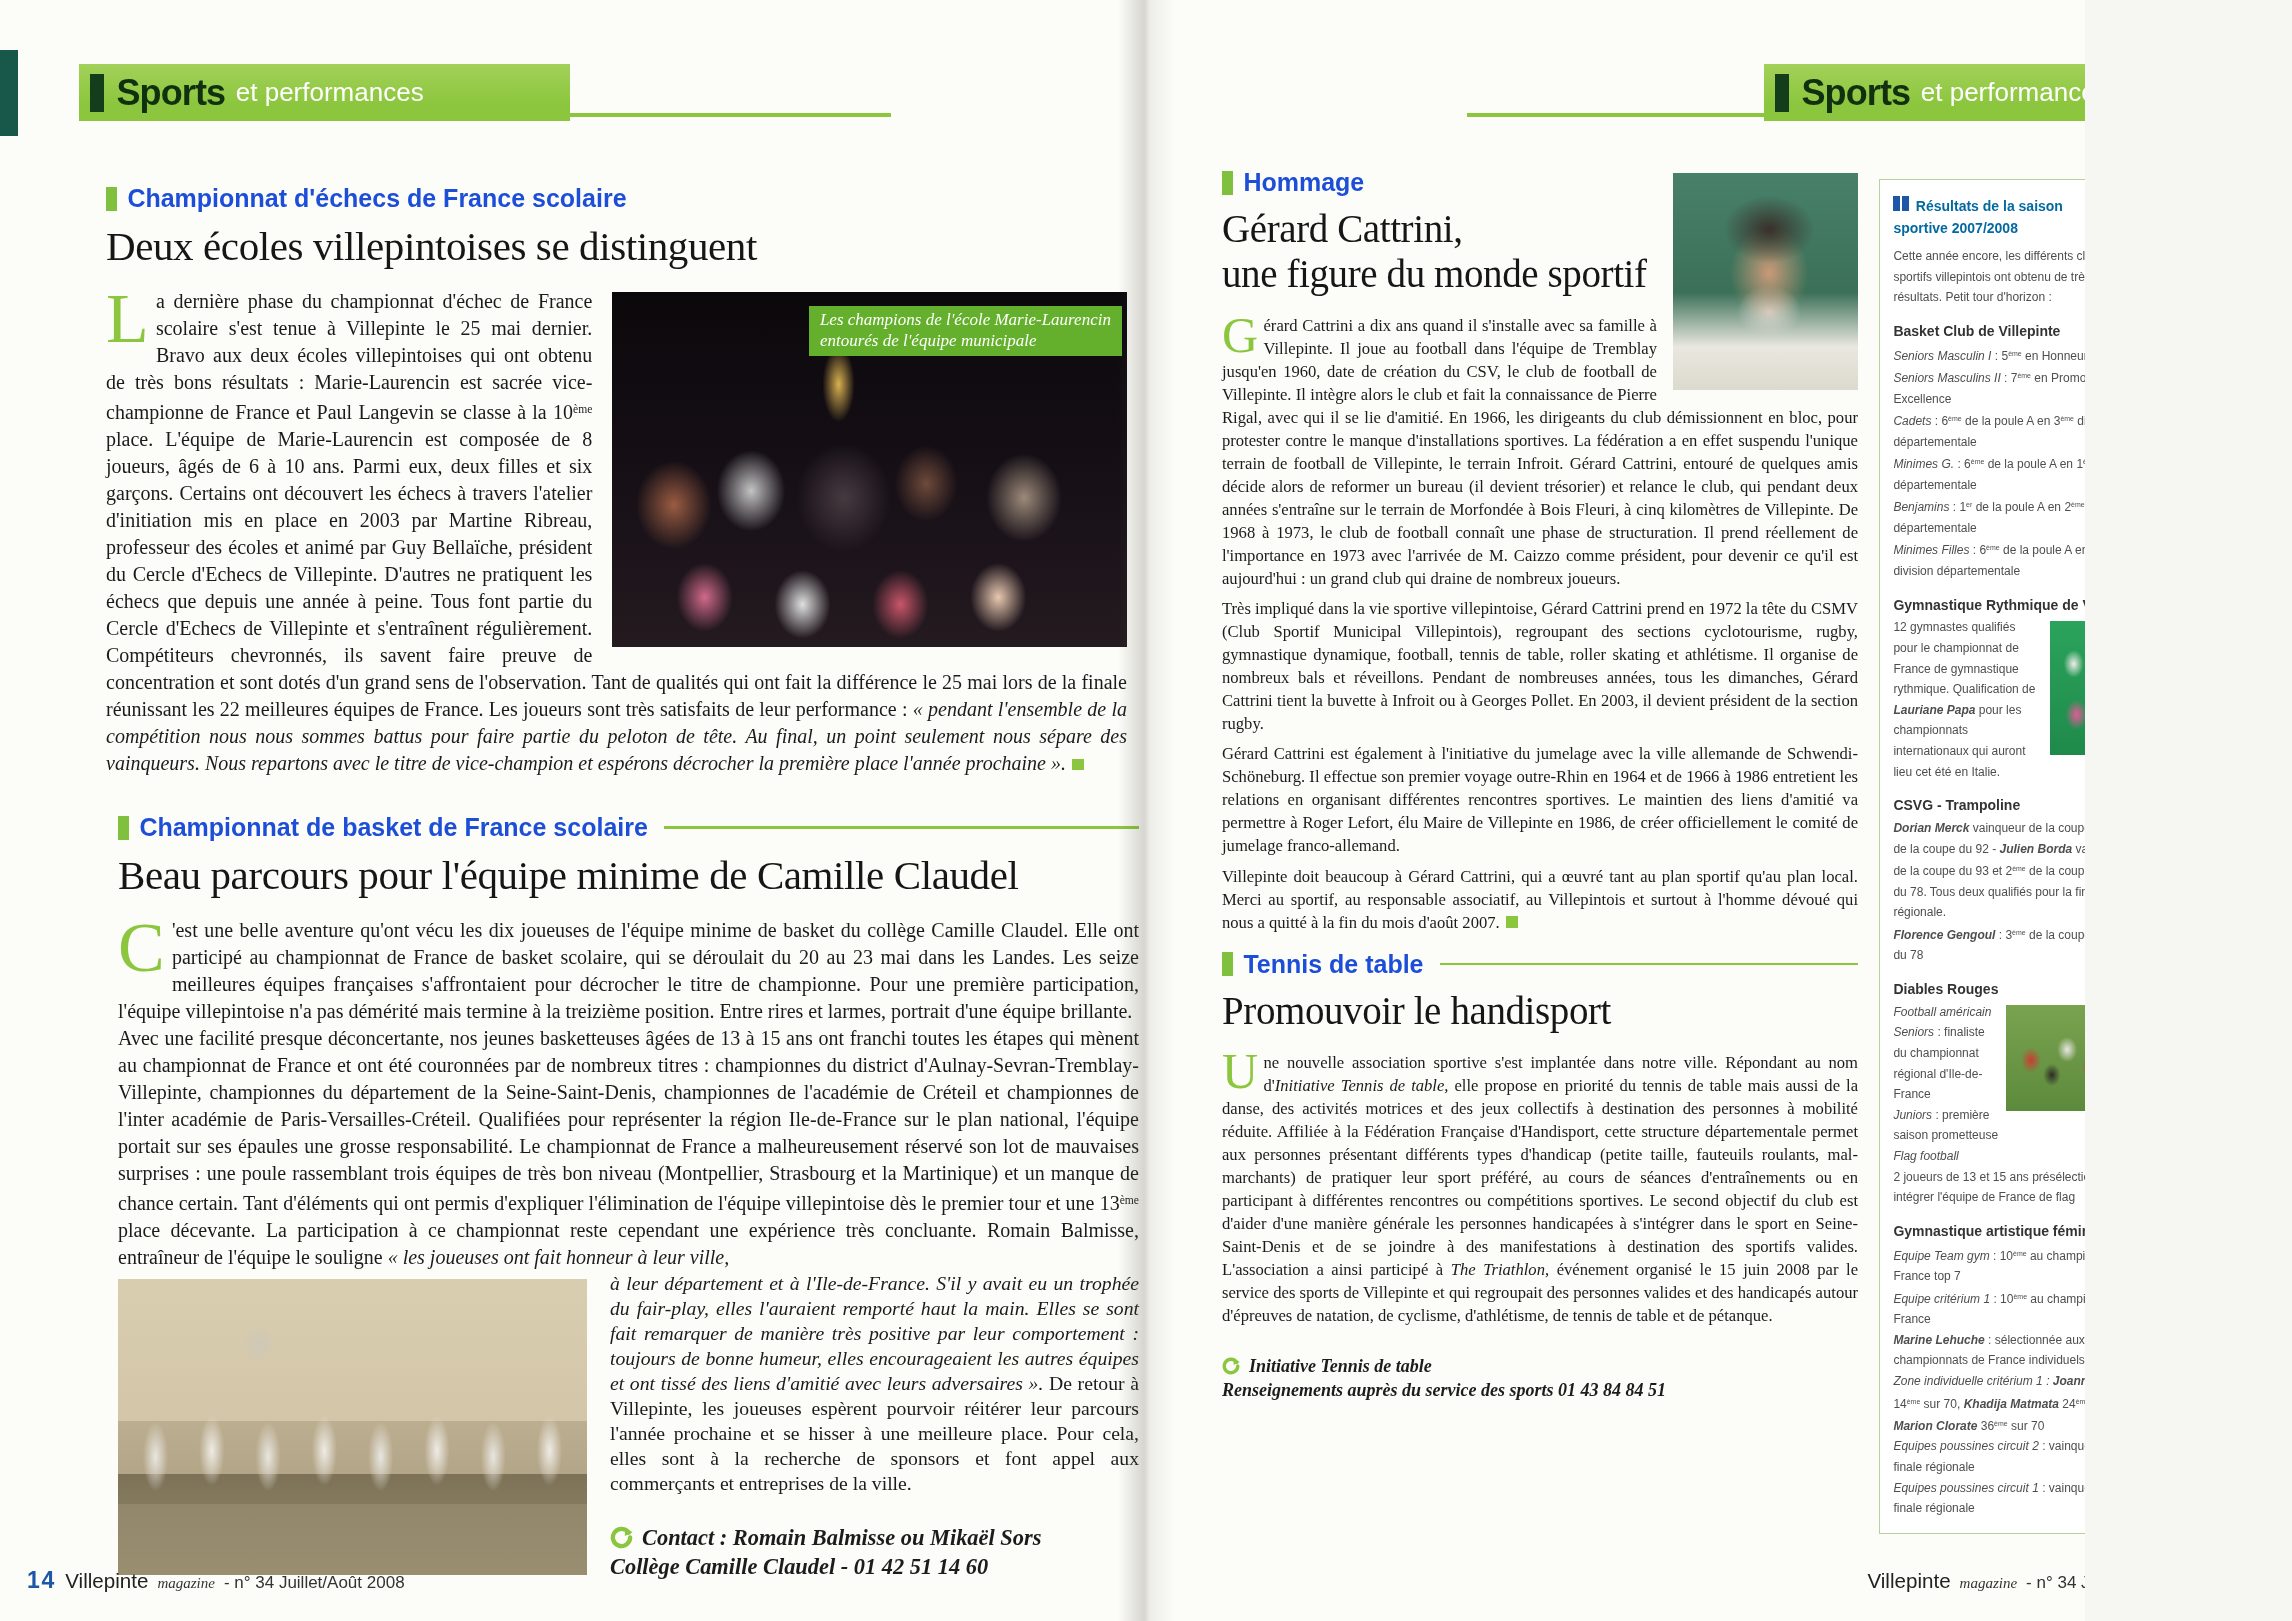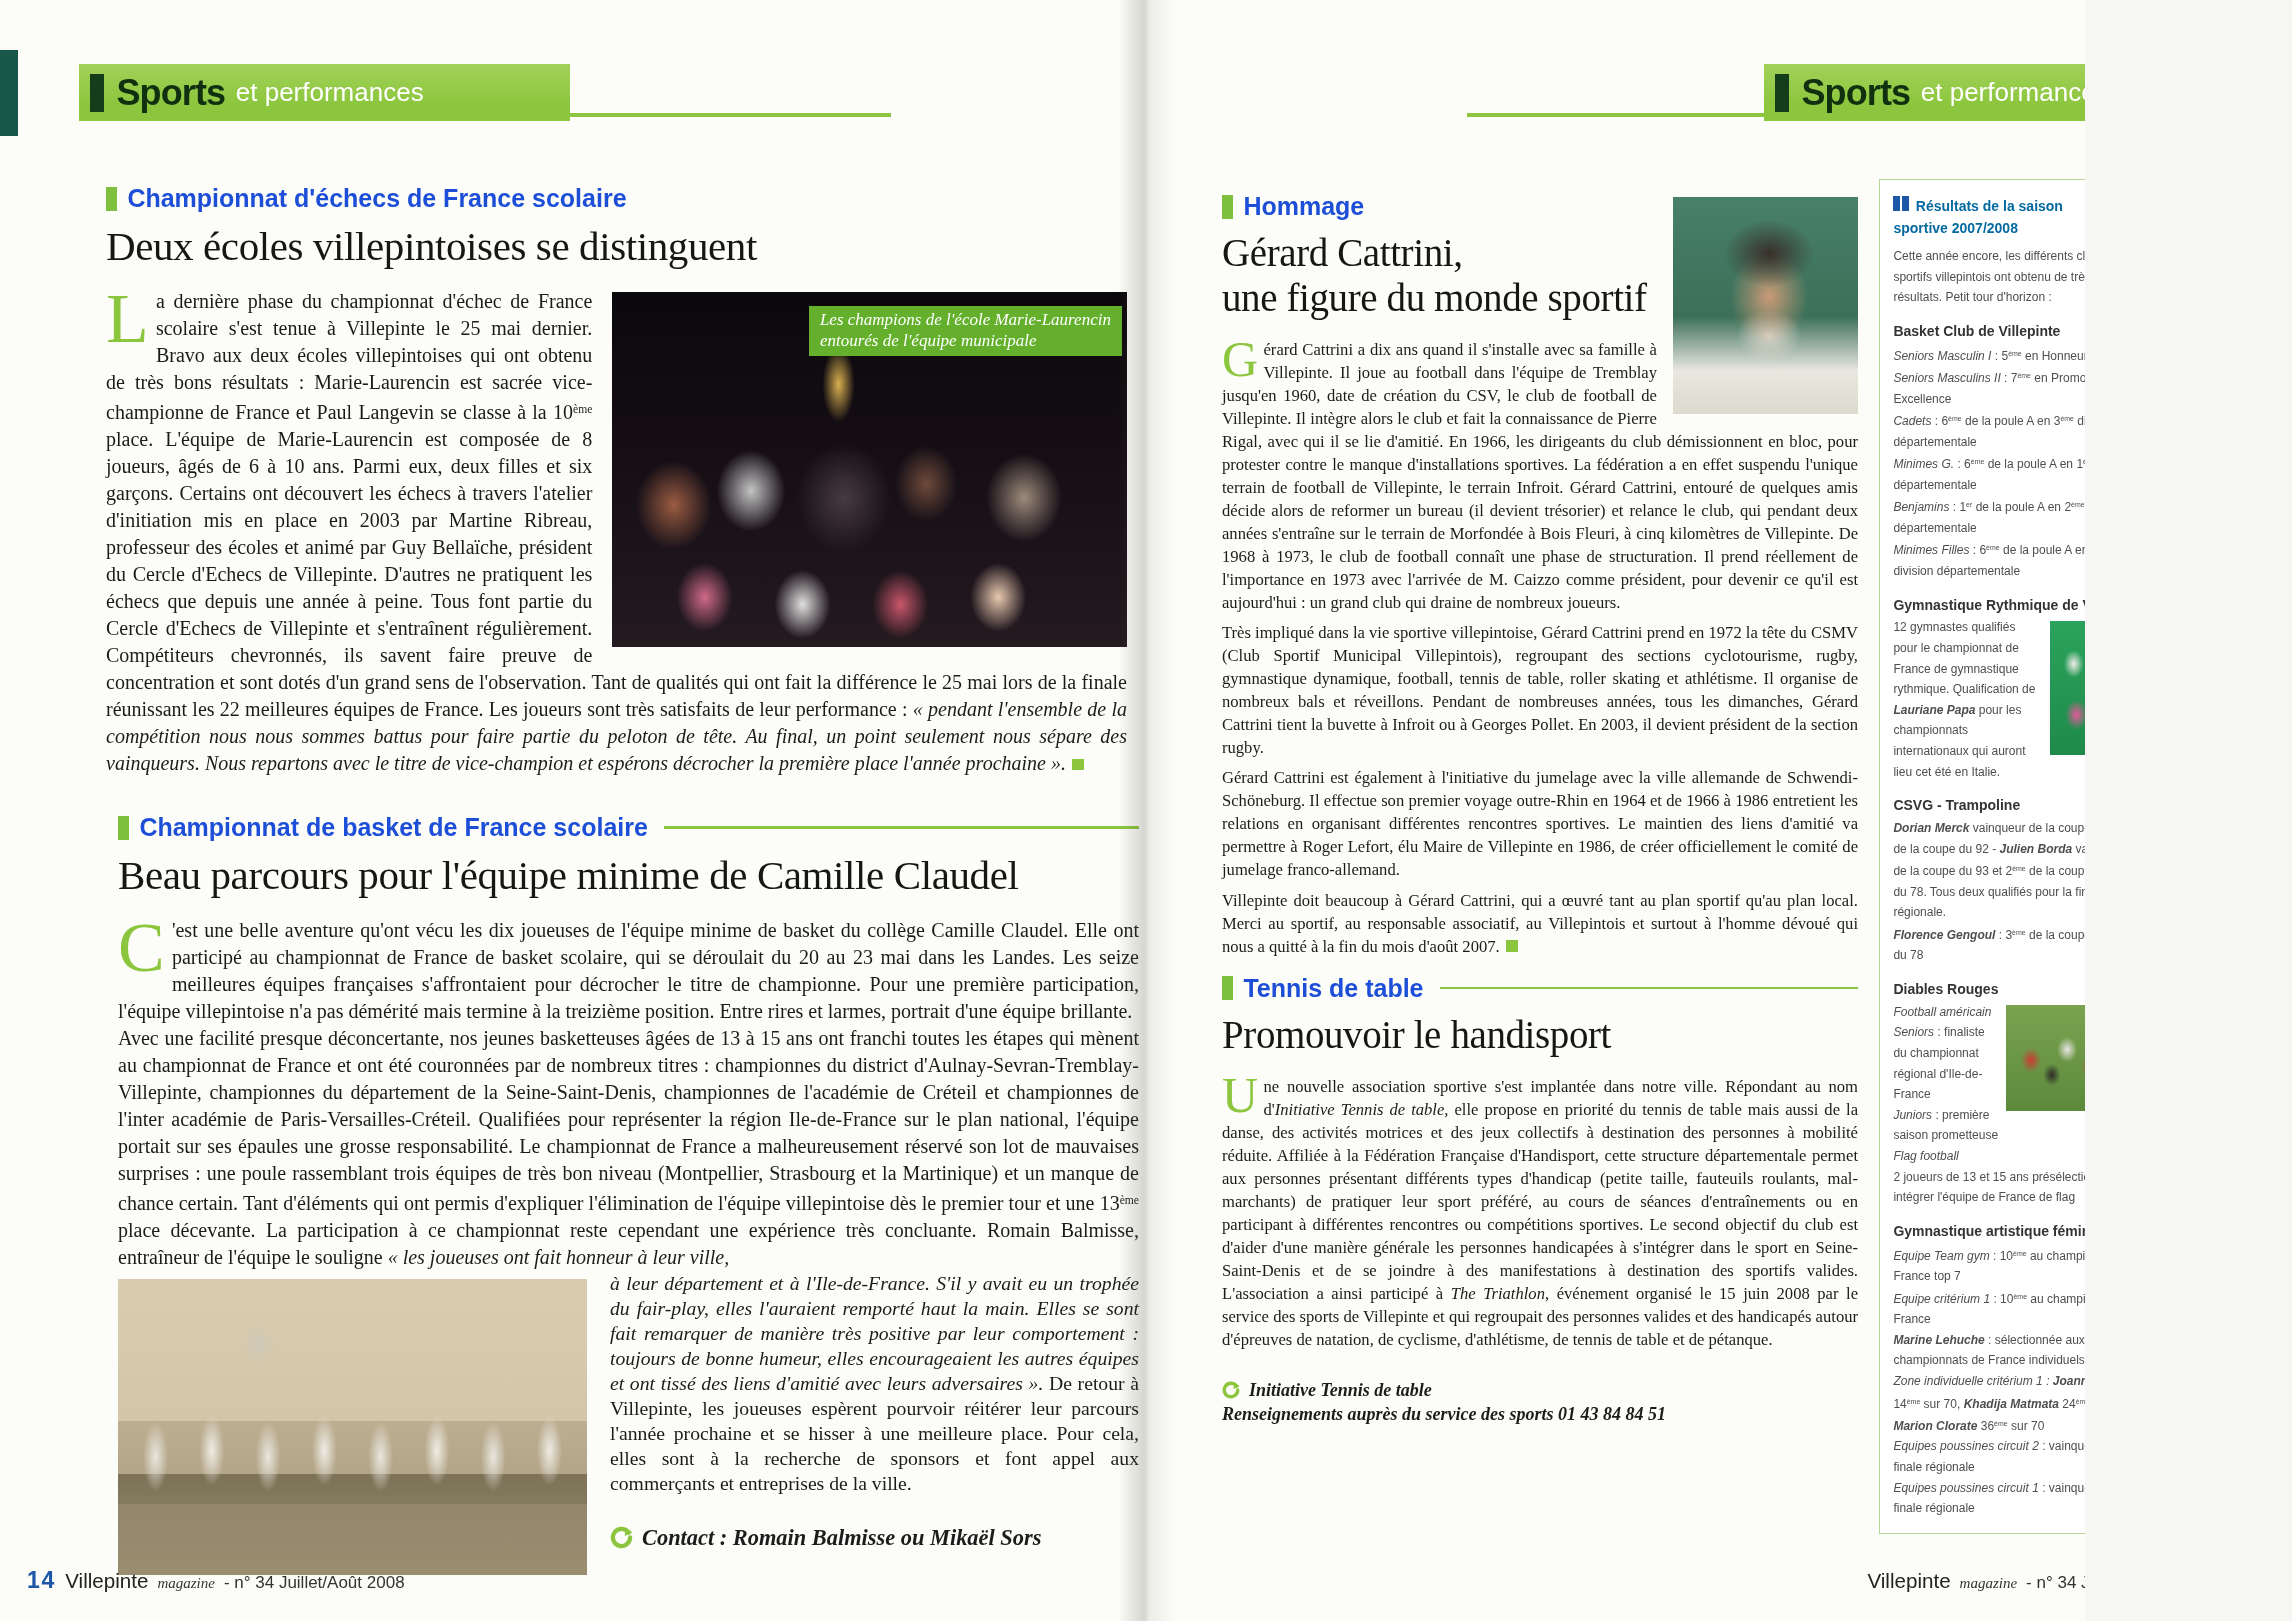--- a/index.html
+++ b/index.html
@@ -38,21 +38,21 @@
   .body-r{font-family:"Liberation Serif",serif;font-size:16.6px;line-height:23px;text-align:justify;color:#1b1b1b;margin:0 0 7.2px 0;}
   .dropcap{float:left;font-family:"Liberation Serif",serif;color:#8cc63e;font-size:70px;line-height:54px;margin:3.6px 7.2px 0 0;}
   .dropcap-r{font-size:50px;line-height:39px;margin:1.8px 5.4px 0 0;}
   .rt-i{font-style:italic;}
   .rt-bi{font-weight:bold;font-style:italic;}
   .rt-sup{font-size:0.58em;vertical-align:0.55em;}
   .rt-endsq{display:inline-block;width:11.6px;height:11.6px;background:#8cc63e;margin-left:6.3px;}
   
   .chess{position:absolute;left:106px;top:184px;width:1021px;}
   .basket{position:absolute;left:118px;top:813px;width:1021px;}
-  .col-r{position:absolute;left:76px;top:192px;width:636px;}
+  .col-r{position:absolute;left:76px;top:168px;width:636px;}
   
   .photo{position:relative;}
   .chess-photo{float:right;width:515px;height:355px;margin:3.6px 0 10.7px 19.7px;
     background:
       radial-gradient(54px 63px at 12% 60%, #9a5c42 0%, rgba(0,0,0,0) 70%),
       radial-gradient(49px 58px at 27% 56%, #c4c4c4 0%, rgba(0,0,0,0) 70%),
       radial-gradient(63px 72px at 45% 58%, #463a40 0%, rgba(0,0,0,0) 75%),
       radial-gradient(45px 54px at 61% 54%, #6e4a3a 0%, rgba(0,0,0,0) 70%),
       radial-gradient(54px 63px at 80% 58%, #9c8a7a 0%, rgba(0,0,0,0) 70%),
       radial-gradient(40px 49px at 18% 86%, #d06a8a 0%, rgba(0,0,0,0) 70%),
@@ -174,20 +174,21 @@
         <div class="photo basket-photo"></div>
         <span><span class="rt-i">à leur département et à l'Ile-de-France. S'il y avait eu un trophée du fair-play, elles l'auraient remporté haut la main. Elles se sont fait remarquer de manière très positive par leur comportement : toujours de bonne humeur, elles encourageaient les autres équipes et ont tissé des liens d'amitié avec leurs adversaires ».</span><span> De retour à Villepinte, les joueuses espèrent pourvoir réitérer leur parcours l'année prochaine et se hisser à une meilleure place. Pour cela, elles sont à la recherche de sponsors et font appel aux commerçants et entreprises de la ville.</span></span>
         <div class="contact">
           <div class="contact-line">
             <svg class="carrow" viewBox="0 0 24 24" width="23" height="23">
                 <path d="M19.5 7 A 9 9 0 1 0 21 12" fill="none" stroke="#8cc63e" stroke-width="4.5" stroke-linecap="round"></path>
                 <polygon points="15.5,1.5 23.5,6.5 15.5,10.5" fill="#8cc63e"></polygon>
               </svg>
             <span>Contact : Romain Balmisse ou Mikaël Sors</span>
           </div>
+          <div>Collège Camille Claudel - 01 42 51 14 60</div>
         </div>
       </div>
     </article>
 
     <div class="footer footer-l">
       <span class="f-num">14</span>
       <span class="f-name">Villepinte</span>
       <span class="f-mag">magazine</span>
       <span class="f-issue">- n° 34 Juillet/Août 2008</span>
     </div>

